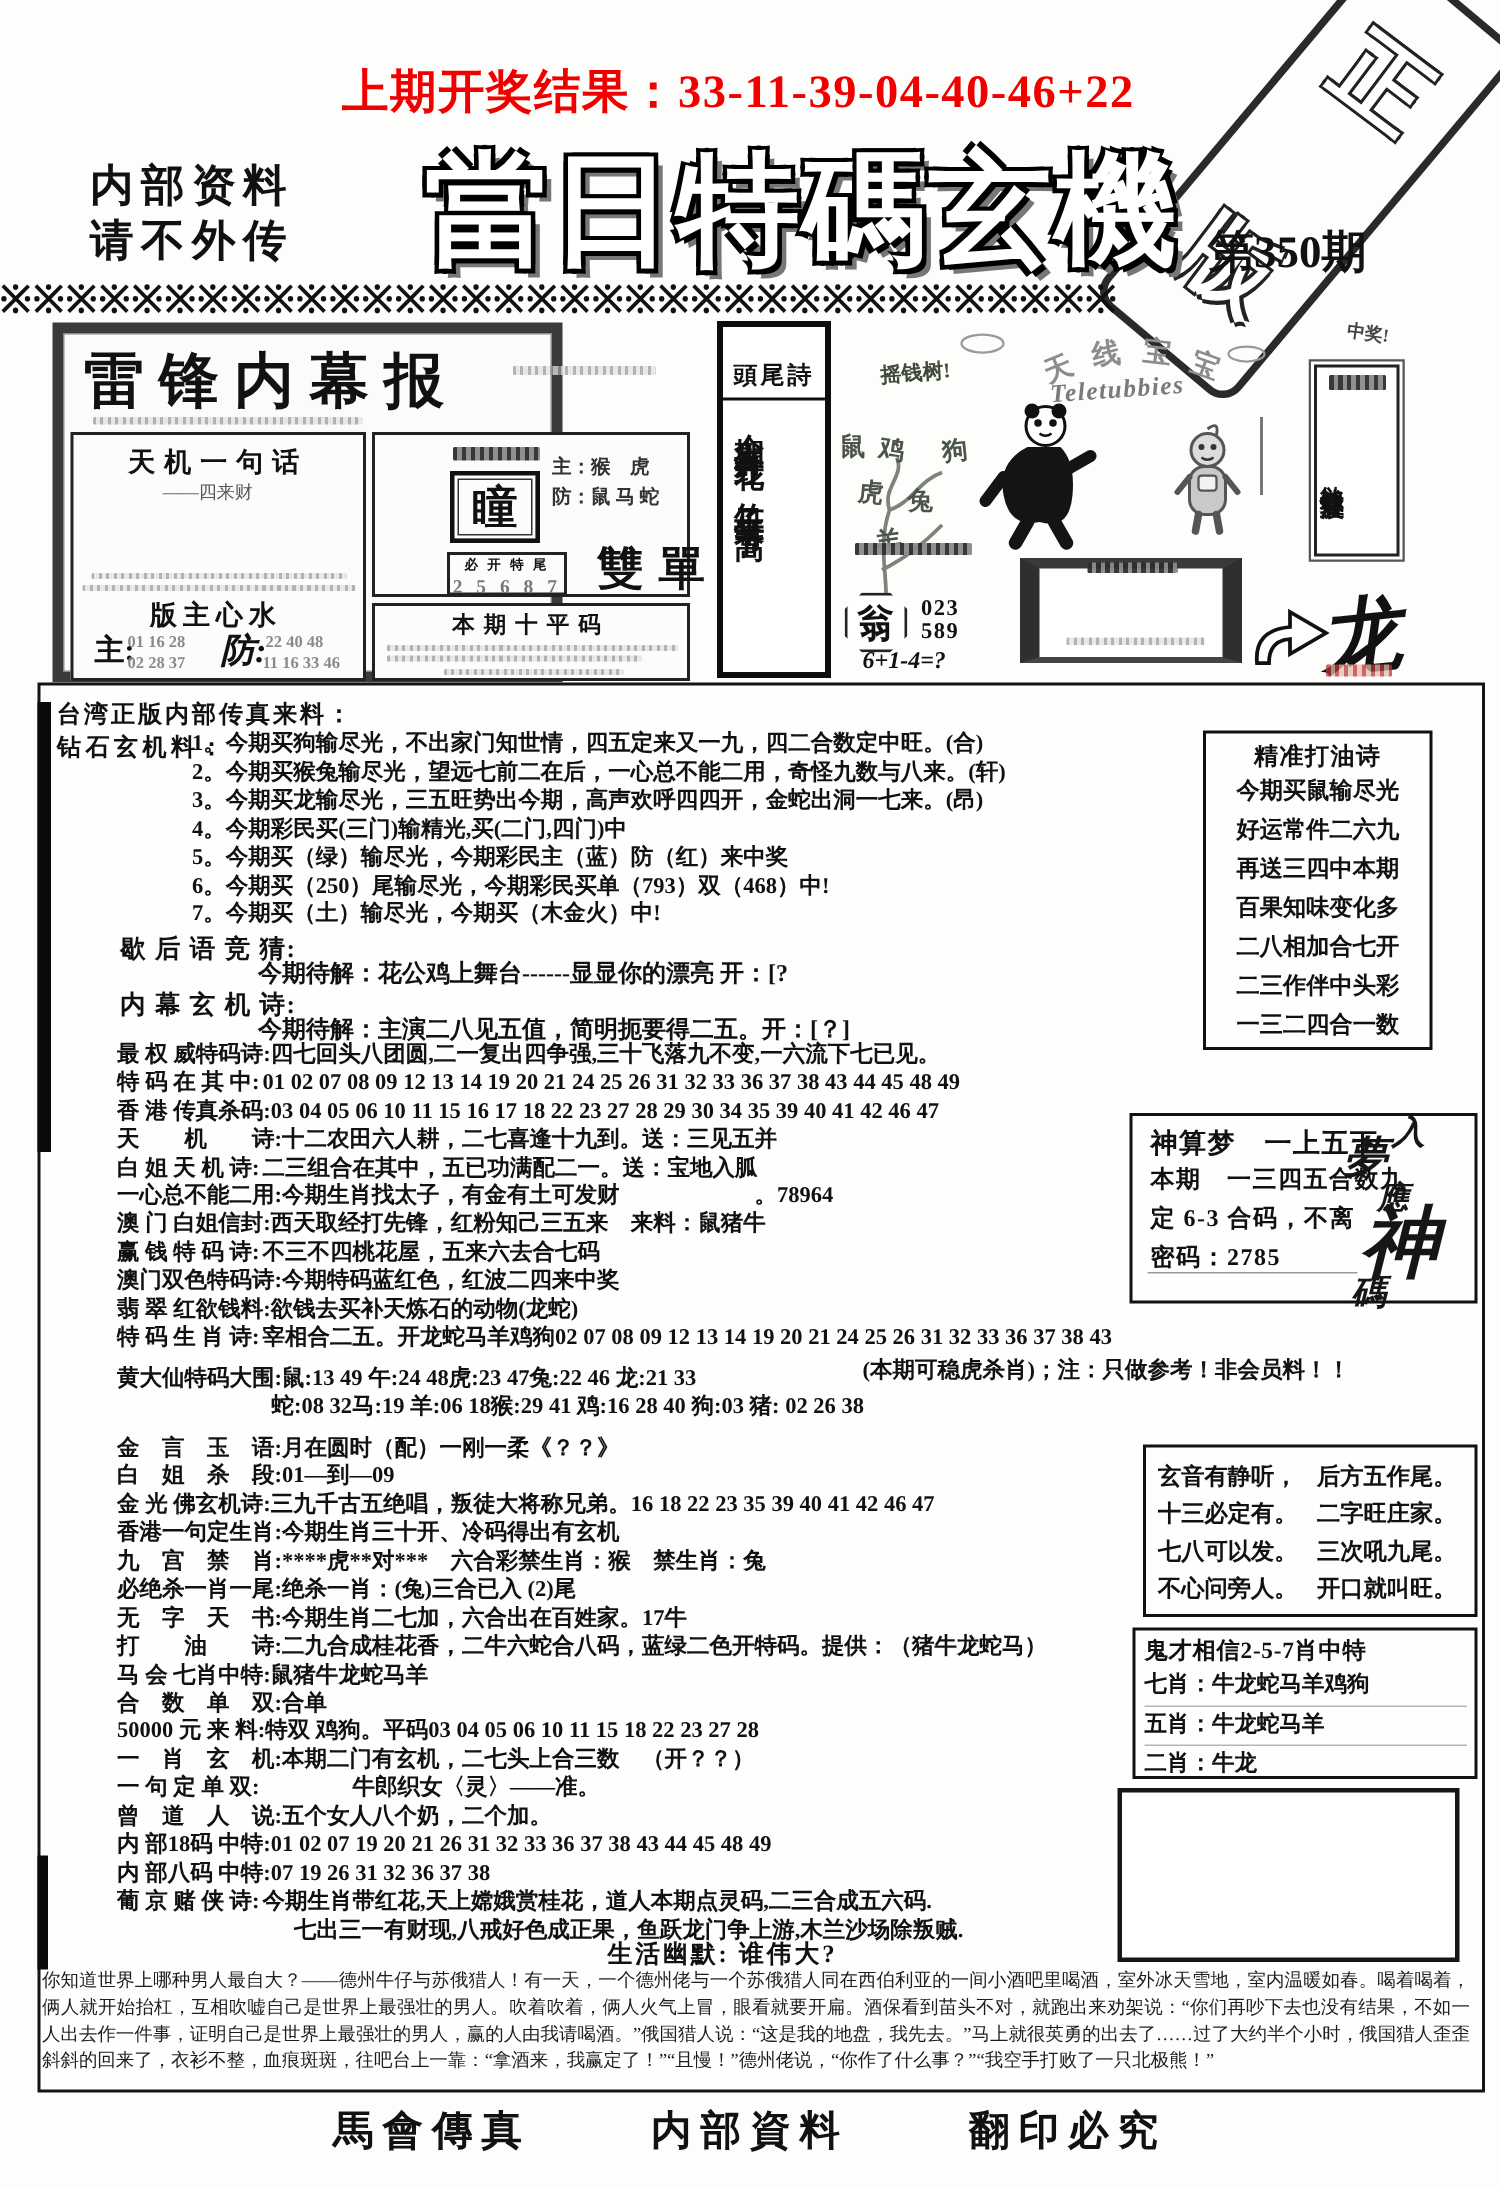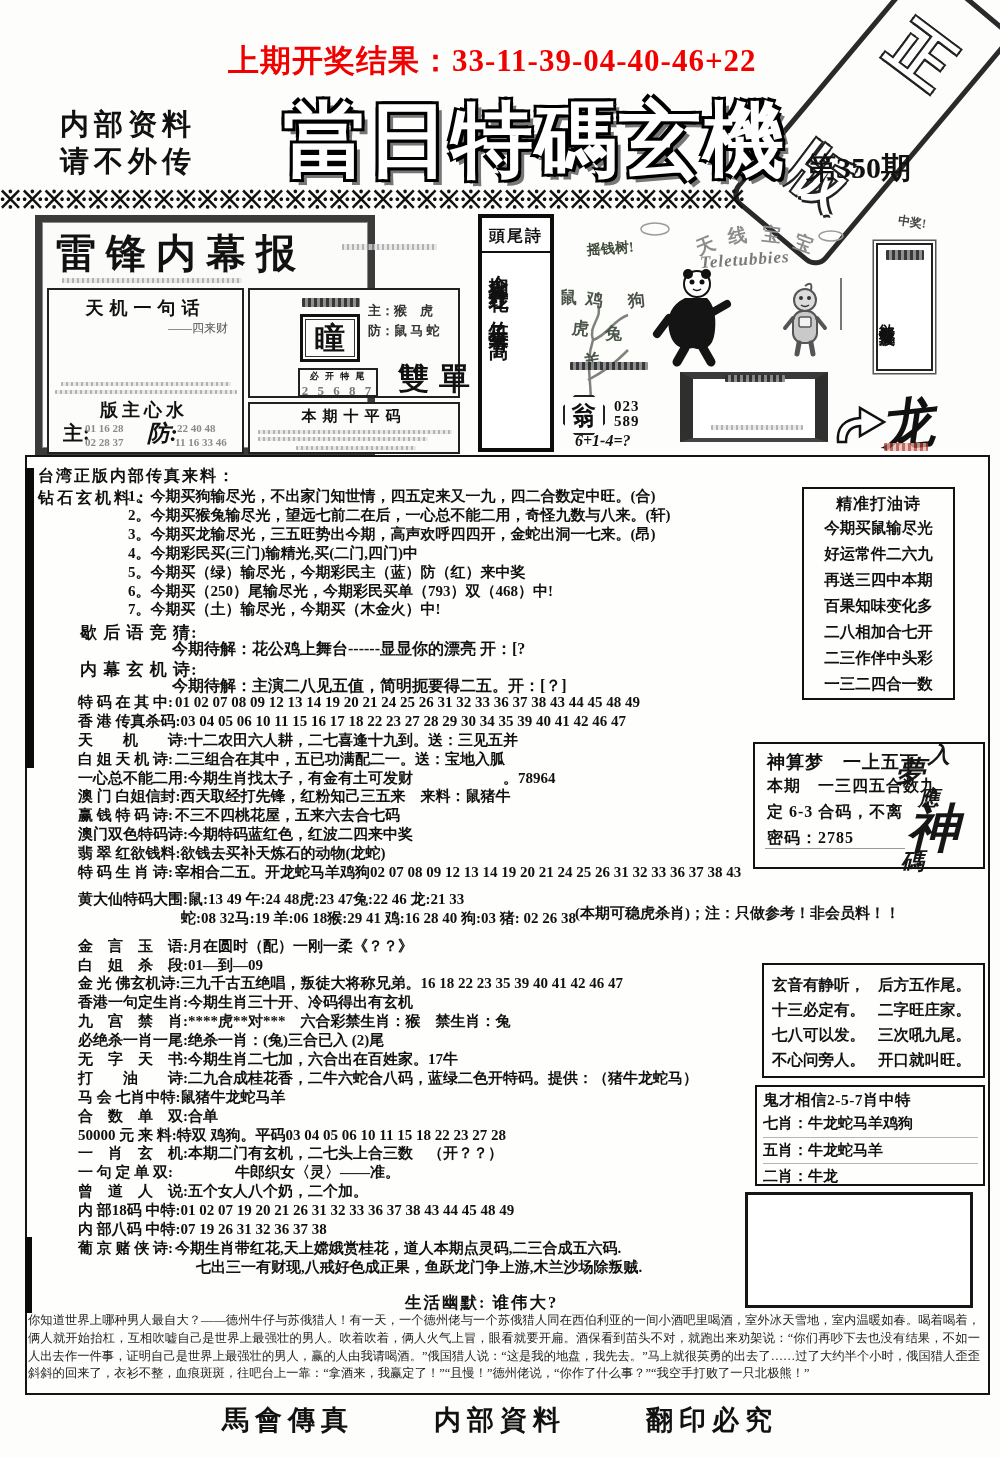--- a/index.html
+++ b/index.html
@@ -22,35 +22,35 @@
   
   .fuzz{background:repeating-linear-gradient(90deg,#9a9a9a 0 2px,#e2e2e2 2px 5px);height:6px;opacity:.75;border-radius:1px}
   .fuzz.dark{background:repeating-linear-gradient(90deg,#2e2e2e 0 3px,#8a8a8a 3px 6px);opacity:.95}
   .fuzz.red{background:repeating-linear-gradient(90deg,#b43a2e 0 3px,#e6b9b2 3px 6px)}
   
   .lf-box{left:35px;top:215px;width:340px;height:240px;border:7px solid #3b3b3b;background:#fbfbfa;
     box-shadow:inset 0 0 0 1px #888}
   .lf-title{left:14px;top:4px;font-size:40px;font-weight:900;letter-spacing:10px;white-space:nowrap}
   .lf-cell{position:absolute;border:2px solid #222;background:#fcfcfb}
   .lf-tianji{font-size:18px;font-weight:900;letter-spacing:6px;text-align:center;margin-top:6px}
-  .lf-suffix{font-size:12px;color:#555;text-align:right;padding-right:14px}
+  .lf-suffix{font-size:12px;color:#555;text-align:center;padding-right:14px}
   .lf-banzhu{font-size:18px;font-weight:900;letter-spacing:4px;text-align:center}
   .lf-bigchar{font-size:20px;font-weight:900}
   .lf-nums{font-size:11px;color:#8a8a8a;line-height:12px;font-weight:700;white-space:nowrap}
   .tong-box{border:3px solid #111;box-shadow:inset 0 0 0 2px #fff,inset 0 0 0 3px #333;
     display:flex;align-items:center;justify-content:center;font-size:30px;font-weight:900}
   .zf2{font-size:13px;font-weight:900;white-space:nowrap;color:#333}
   .bikai{border:2px solid #222;text-align:center}
   .bikai .bk-l{font-size:9px;font-weight:700;letter-spacing:2px}
   .bikai .bk-v{font-size:13px;font-weight:700;color:#777;letter-spacing:3px}
   .shuangdan{font-size:31px;font-weight:900;letter-spacing:10px;white-space:nowrap}
   .ping-t{font-size:15px;font-weight:900;letter-spacing:6px;text-align:center;margin-top:3px}
   
   .tm-box{left:478px;top:214px;width:76px;height:238px;border:4px solid #0d0d0d;background:#fff}
-  .tm-h{font-size:16px;font-weight:900;text-align:center;letter-spacing:2px;padding-top:8px;padding-bottom:4px;border-bottom:2px solid #111}
+  .tm-h{font-size:16px;font-weight:900;text-align:center;letter-spacing:2px;padding-top:22px;padding-bottom:4px;border-bottom:2px solid #111}
   .tm-v{height:198px;writing-mode:vertical-rl;text-orientation:upright;font-size:20px;font-weight:900;
     letter-spacing:3px;padding:6px 7px 0 0;line-height:34px}
   
   .tree-label{font-size:14px;font-weight:900;color:#3f4a3a;transform:rotate(-4deg)}
   .zchar{position:absolute;font-size:17px;font-weight:900;color:#4c554a}
   .weng{left:563px;top:395px;width:42px;height:40px;border:2.5px solid #222;
     clip-path:polygon(28% 0,72% 0,100% 28%,100% 72%,72% 100%,28% 100%,0 72%,0 28%);
     display:flex;align-items:center;justify-content:center;font-size:25px;font-weight:900;background:#fff}
   .wnum{font-size:15px;font-weight:900;letter-spacing:1px}
   .formula{font-size:16px;font-weight:900;font-style:italic}
@@ -258,20 +258,21 @@
     <div>6。今期买（250）尾输尽光，今期彩民买单（793）双（468）中!</div>
     <div>7。今期买（土）输尽光，今期买（木金火）中!</div>
   </div>
 
   <div class="abs sec-label" style="left:80px;top:621px">歇 后 语 竞 猜:</div>
   <div class="abs sec-line" style="left:172px;top:639px">今期待解：花公鸡上舞台------显显你的漂亮 开：[?</div>
   <div class="abs sec-label" style="left:80px;top:658px">内 幕 玄 机 诗:</div>
   <div class="abs sec-line" style="left:172px;top:676px">今期待解：主演二八见五值，简明扼要得二五。开：[？]</div>
 
   <div class="abs rows">
+    <div class="mrow"><span class="lbl">最 权 威特码诗:</span><span class="txt">四七回头八团圆,二一复出四争强,三十飞落九不变,一六流下七已见。</span></div>
     <div class="mrow"><span class="lbl">特 码 在 其 中:</span><span class="txt">01 02 07 08 09 12 13 14 19 20 21 24 25 26 31 32 33 36 37 38 43 44 45 48 49</span></div>
     <div class="mrow"><span class="lbl">香 港 传真杀码:</span><span class="txt">03 04 05 06 10 11 15 16 17 18 22 23 27 28 29 30 34 35 39 40 41 42 46 47</span></div>
     <div class="mrow"><span class="lbl">天　　机　　诗:</span><span class="txt">十二农田六人耕，二七喜逢十九到。送：三见五并</span></div>
     <div class="mrow"><span class="lbl">白 姐 天 机 诗:</span><span class="txt">二三组合在其中，五已功满配二一。送：宝地入胍</span></div>
     <div class="mrow"><span class="lbl">一心总不能二用:</span><span class="txt">今期生肖找太子，有金有土可发财　　　　　　。78964</span></div>
     <div class="mrow"><span class="lbl">澳 门 白姐信封:</span><span class="txt">西天取经打先锋，红粉知己三五来　来料：鼠猪牛</span></div>
     <div class="mrow"><span class="lbl">赢 钱 特 码 诗:</span><span class="txt">不三不四桃花屋，五来六去合七码</span></div>
     <div class="mrow"><span class="lbl">澳门双色特码诗:</span><span class="txt">今期特码蓝红色，红波二四来中奖</span></div>
     <div class="mrow"><span class="lbl">翡 翠 红欲钱料:</span><span class="txt">欲钱去买补天炼石的动物(龙蛇)</span></div>
     <div class="mrow"><span class="lbl">特 码 生 肖 诗:</span><span class="txt">宰相合二五。开龙蛇马羊鸡狗02 07 08 09 12 13 14 19 20 21 24 25 26 31 32 33 36 37 38 43</span></div>

